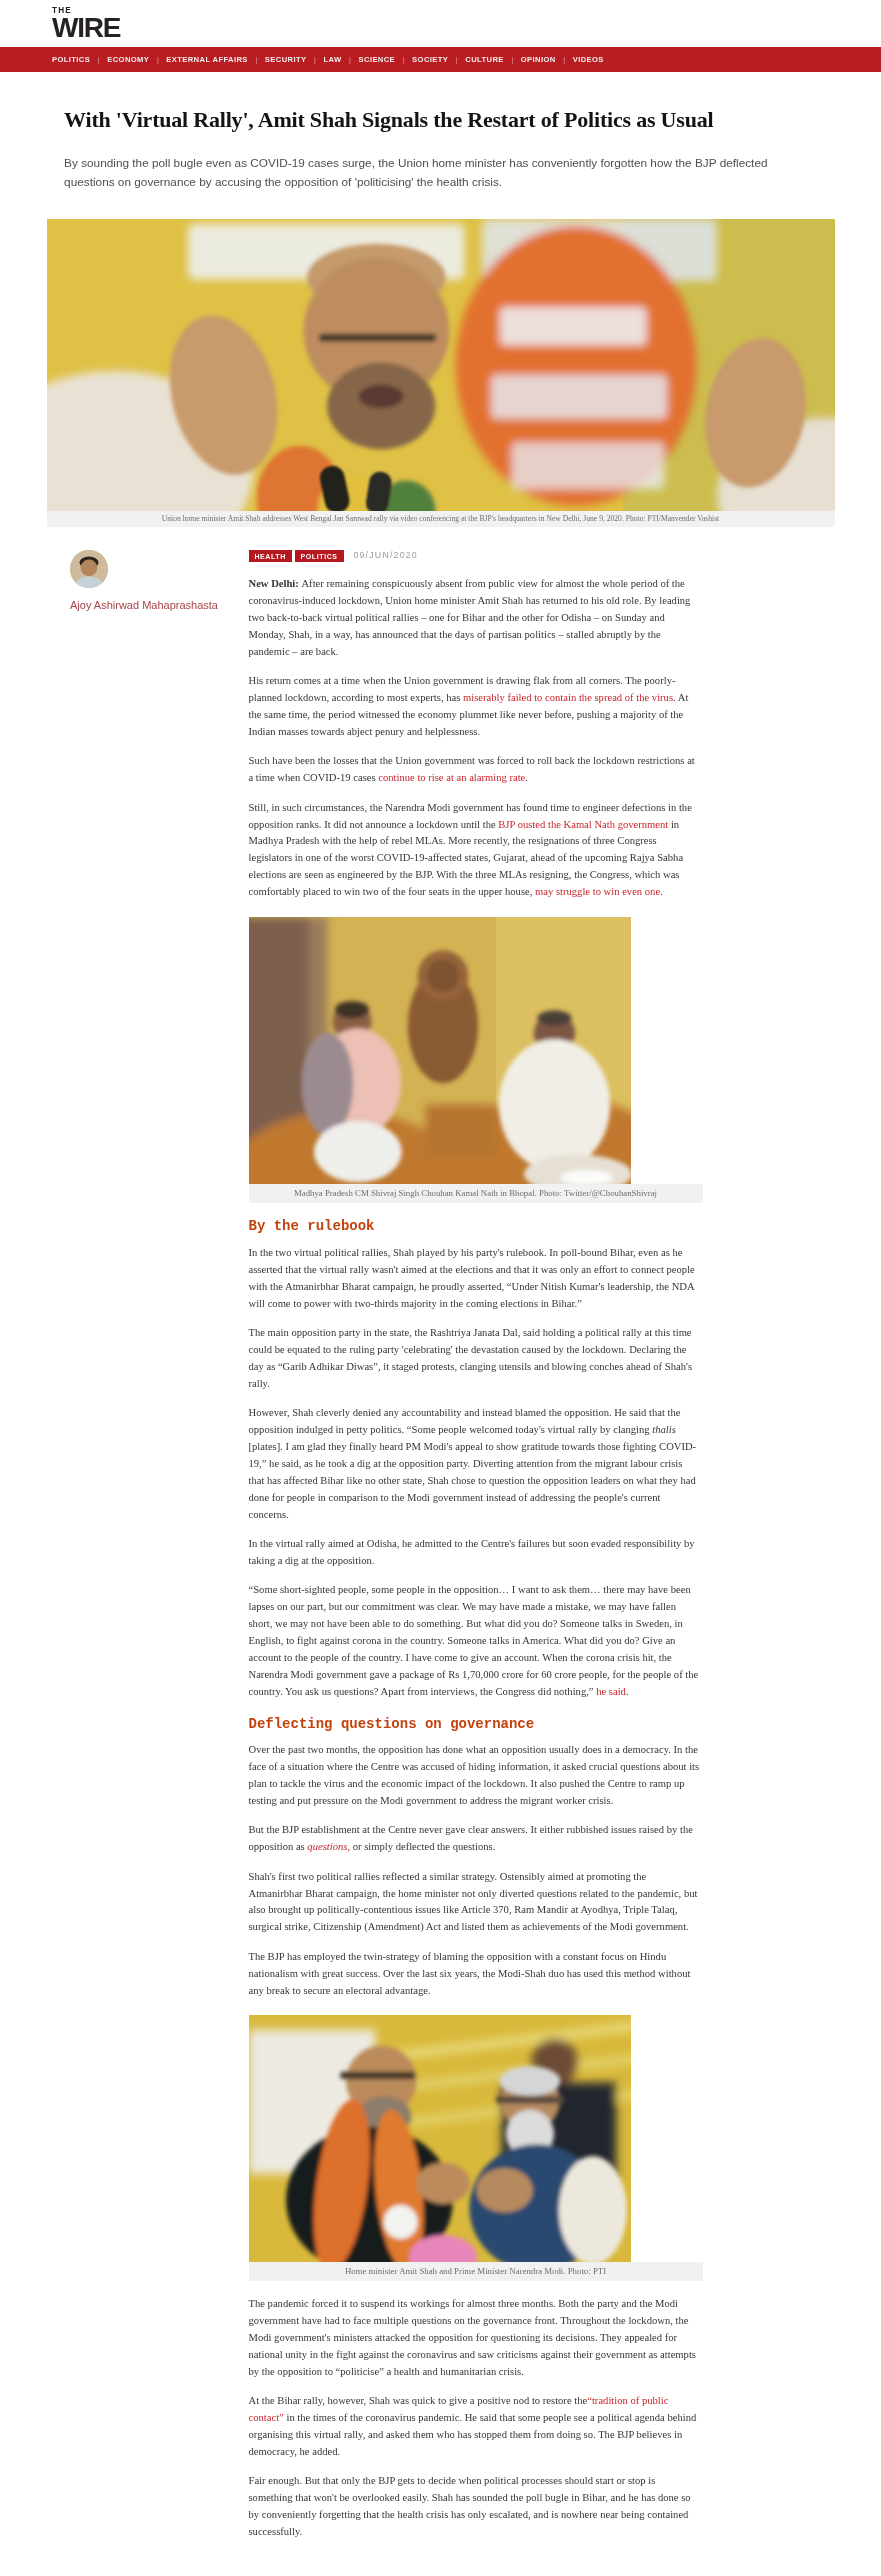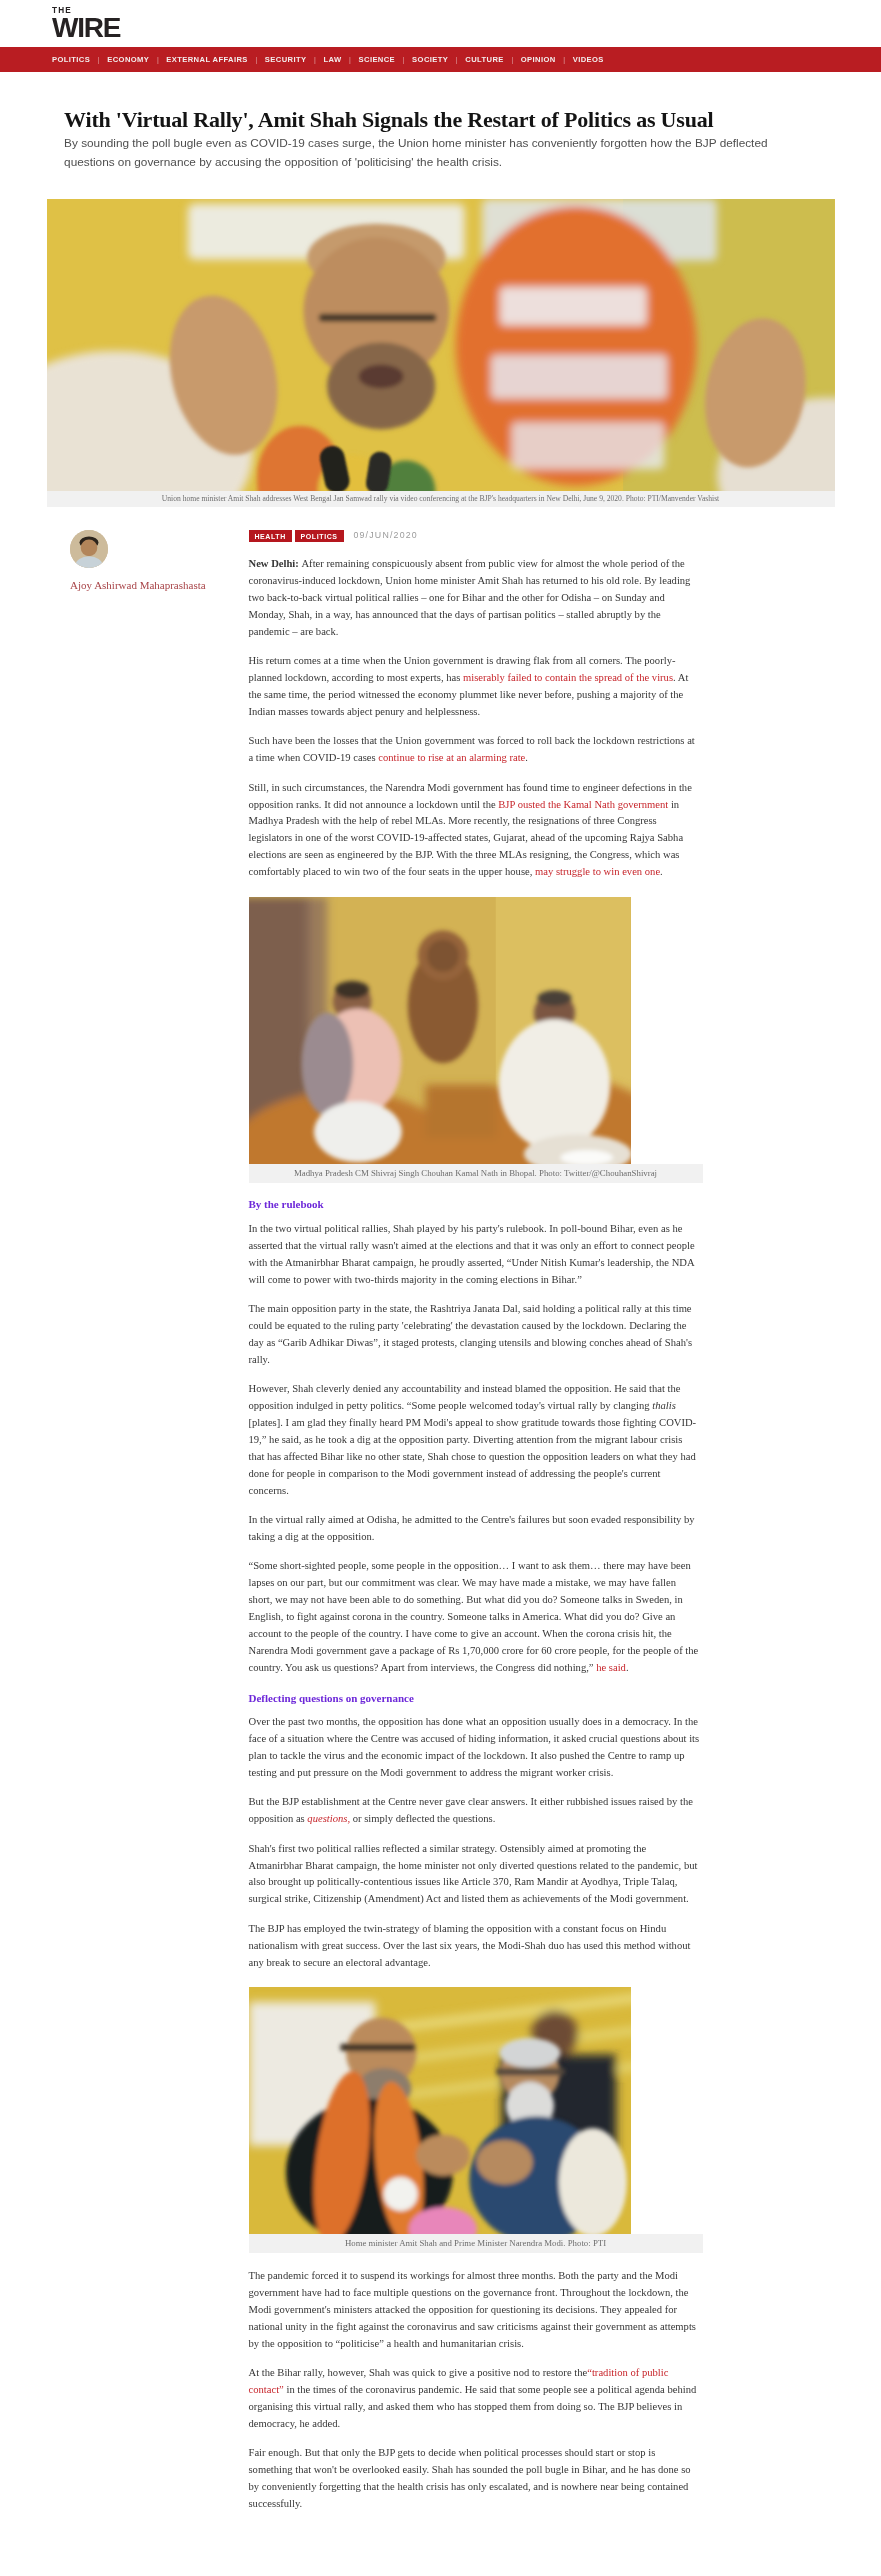--- a/index.html
+++ b/index.html
@@ -22,55 +22,55 @@
   }
   .nav-sep { color:rgba(255,255,255,0.55); margin:0 7.6px; font-size:7px; }
   
   .container { width:788px; margin:0 auto; }
   .title-wrap { padding:0 17.6px; }
   h1.article-title {
     margin-top:34px; font-family:"Liberation Serif", serif; font-weight:bold;
     font-size:22px; letter-spacing:-0.2px; color:#141414; line-height:1.25;
   }
   .article-subtitle {
-    font-size:11.8px; color:#4e4e4e; line-height:1.6; max-width:746px;
+    margin-top:20px; font-size:11.8px; color:#4e4e4e; line-height:1.6; max-width:746px;
   }
   
   .hero { margin-top:27px; }
   .hero-img { width:788px; height:292px; overflow:hidden; background:#dfc146; }
   .hero-img svg { display:block; }
   .caption-bar {
     background:#f1f1f1; text-align:center; padding:3.5px 11.8px;
     font-family:"Liberation Serif", serif; font-size:7.6px; color:#6e6e6e;
   }
   
   .article-row { display:flex; margin-top:23.5px; padding-bottom:35px; }
   .author-col { width:202px; flex:0 0 202px; padding-left:23.5px; }
   .avatar {
     width:38px; height:38px; border-radius:50%; overflow:hidden; cursor:pointer;
     background:#cdbb9b;
   }
   .author-name {
-    margin-top:9.4px; font-family:Liberation Serif, serif; font-size:11px;
+    margin-top:9.4px; font-family:Liberation Sans, sans-serif; font-size:11px;
     color:#a84448; cursor:pointer; line-height:1.3; max-width:165px;
   }
   .article-col { width:451px; flex:0 0 451px; }
   .meta-row { display:flex; align-items:flex-start; margin-bottom:14px; }
   .tag-badge {
     background:#b5171e; color:#fff; font-size:7px; font-weight:bold;
     letter-spacing:0.6px; padding:2.9px 5.9px 2.4px; margin-right:2.9px; cursor:pointer;
   }
   .article-date { color:#9b9b9b; font-size:8.8px; letter-spacing:1.2px; margin-left:7px; }
   .article-body p {
     font-family:"Liberation Serif", serif; font-size:10.6px; line-height:1.6;
     color:#363636; margin:0 0 12.3px 0;
   }
   .article-body h2 {
-    font-family:Liberation Serif, serif; font-size:11px; font-weight:bold;
-    color:#6d28d9; margin:15.3px 0 10.6px 0;
+    font-family:Liberation Mono, monospace; font-size:14px; font-weight:bold;
+    color:#c2410c; margin:15.3px 0 10.6px 0;
   }
   .seg-bold { font-weight:bold; }
   .seg-italic { font-style:italic; }
   .seg-link { color:#c7252b; cursor:pointer; }
   .seg-link.seg-italic { font-style:italic; }
   figure.inline-figure { width:454px; margin:15.3px auto 15.3px auto; }
   .fig-img { width:382px; overflow:hidden; background:#d3b254; }
   .fig-img svg { display:block; }
   .fig-caption {
     background:#f1f1f1; text-align:center; padding:4.7px 8.2px;

